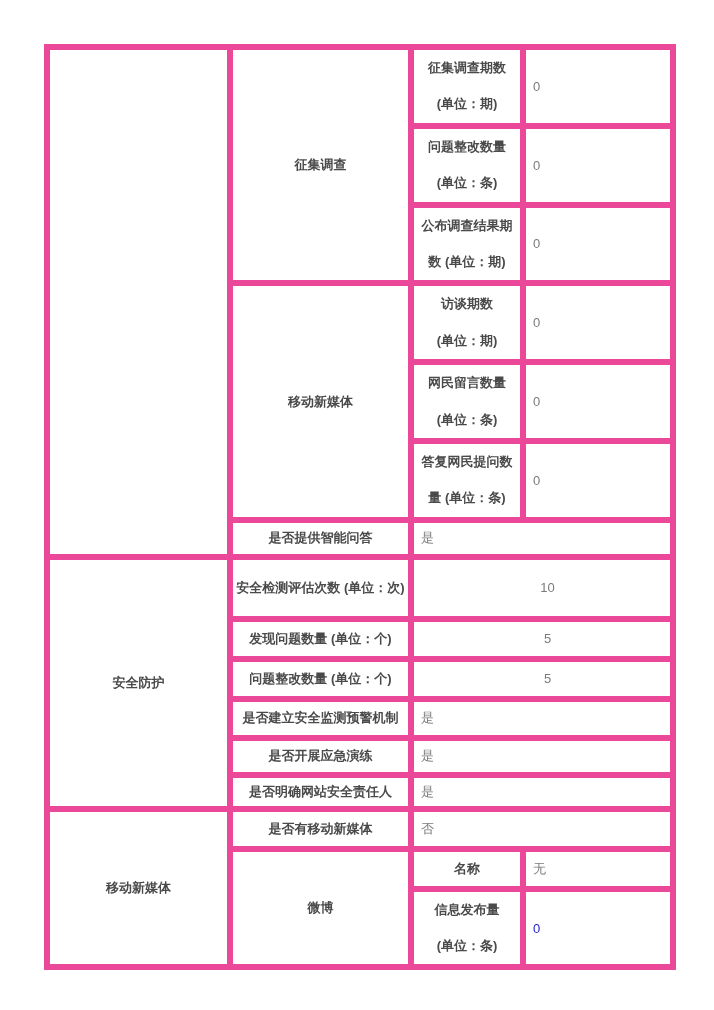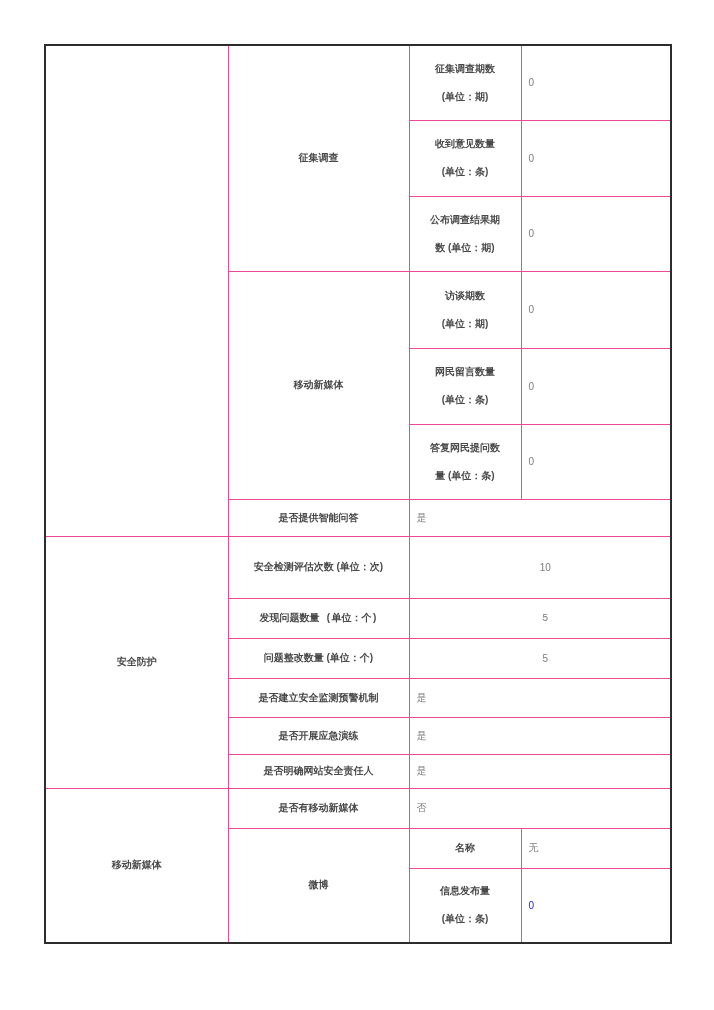--- a/index.html
+++ b/index.html
@@ -22,22 +22,22 @@
     left: 44px;
     top: 44px;
   }
   table.report {
     border-collapse: collapse;
     table-layout: fixed;
     width: 626px;
     border: 2px solid #2d2d2d;
   }
   table.report td {
-    border: 1px solid #ec4899;
-    font-size: 10px;
+    border: 6px solid #ec4899;
+    font-size: 13px;
     vertical-align: middle;
     overflow: hidden;
   }
   
   td.cat, td.sub {
     text-align: center;
     font-weight: bold;
     color: #4a4a4a;
     padding: 0 12px;
   }
@@ -68,21 +68,21 @@
   }
   
   tr.r1  { height: 75px; }
   tr.r2  { height: 76px; }
   tr.r3  { height: 75px; }
   tr.r4  { height: 77px; }
   tr.r5  { height: 76px; }
   tr.r6  { height: 75px; }
   tr.r7  { height: 37px; margin-left: 12px; }
   tr.r8  { height: 62px; }
-  tr.r9  { height: 40px; font-family: Liberation Mono, monospace; }
+  tr.r9  { height: 40px; }
   tr.r10 { height: 40px; }
   tr.r11 { height: 39px; }
   tr.r12 { height: 37px; }
   tr.r13 { height: 34px; margin-left: 7px; }
   tr.r14 { height: 40px; }
   tr.r15 { height: 40px; }
   tr.r16 { height: 75px; }
 </style>
 </head>
 <body>
@@ -98,21 +98,21 @@
       </colgroup>
       <tbody>
         <tr class="r1">
           <td class="cat" rowspan="7"></td>
           <td class="sub" rowspan="3">征集调查</td>
           <td class="lbl multi">征集调查期数
 (单位：期)</td>
           <td class="val">0</td>
         </tr>
         <tr class="r2">
-          <td class="lbl multi">收到意见数量
+          <td class="lbl multi">问题整改数量
 (单位：条)</td>
           <td class="val">0</td>
         </tr>
         <tr class="r3">
           <td class="lbl multi">公布调查结果期
 数 (单位：期)</td>
           <td class="val">0</td>
         </tr>
         <tr class="r4">
           <td class="sub" rowspan="3">移动新媒体</td>

